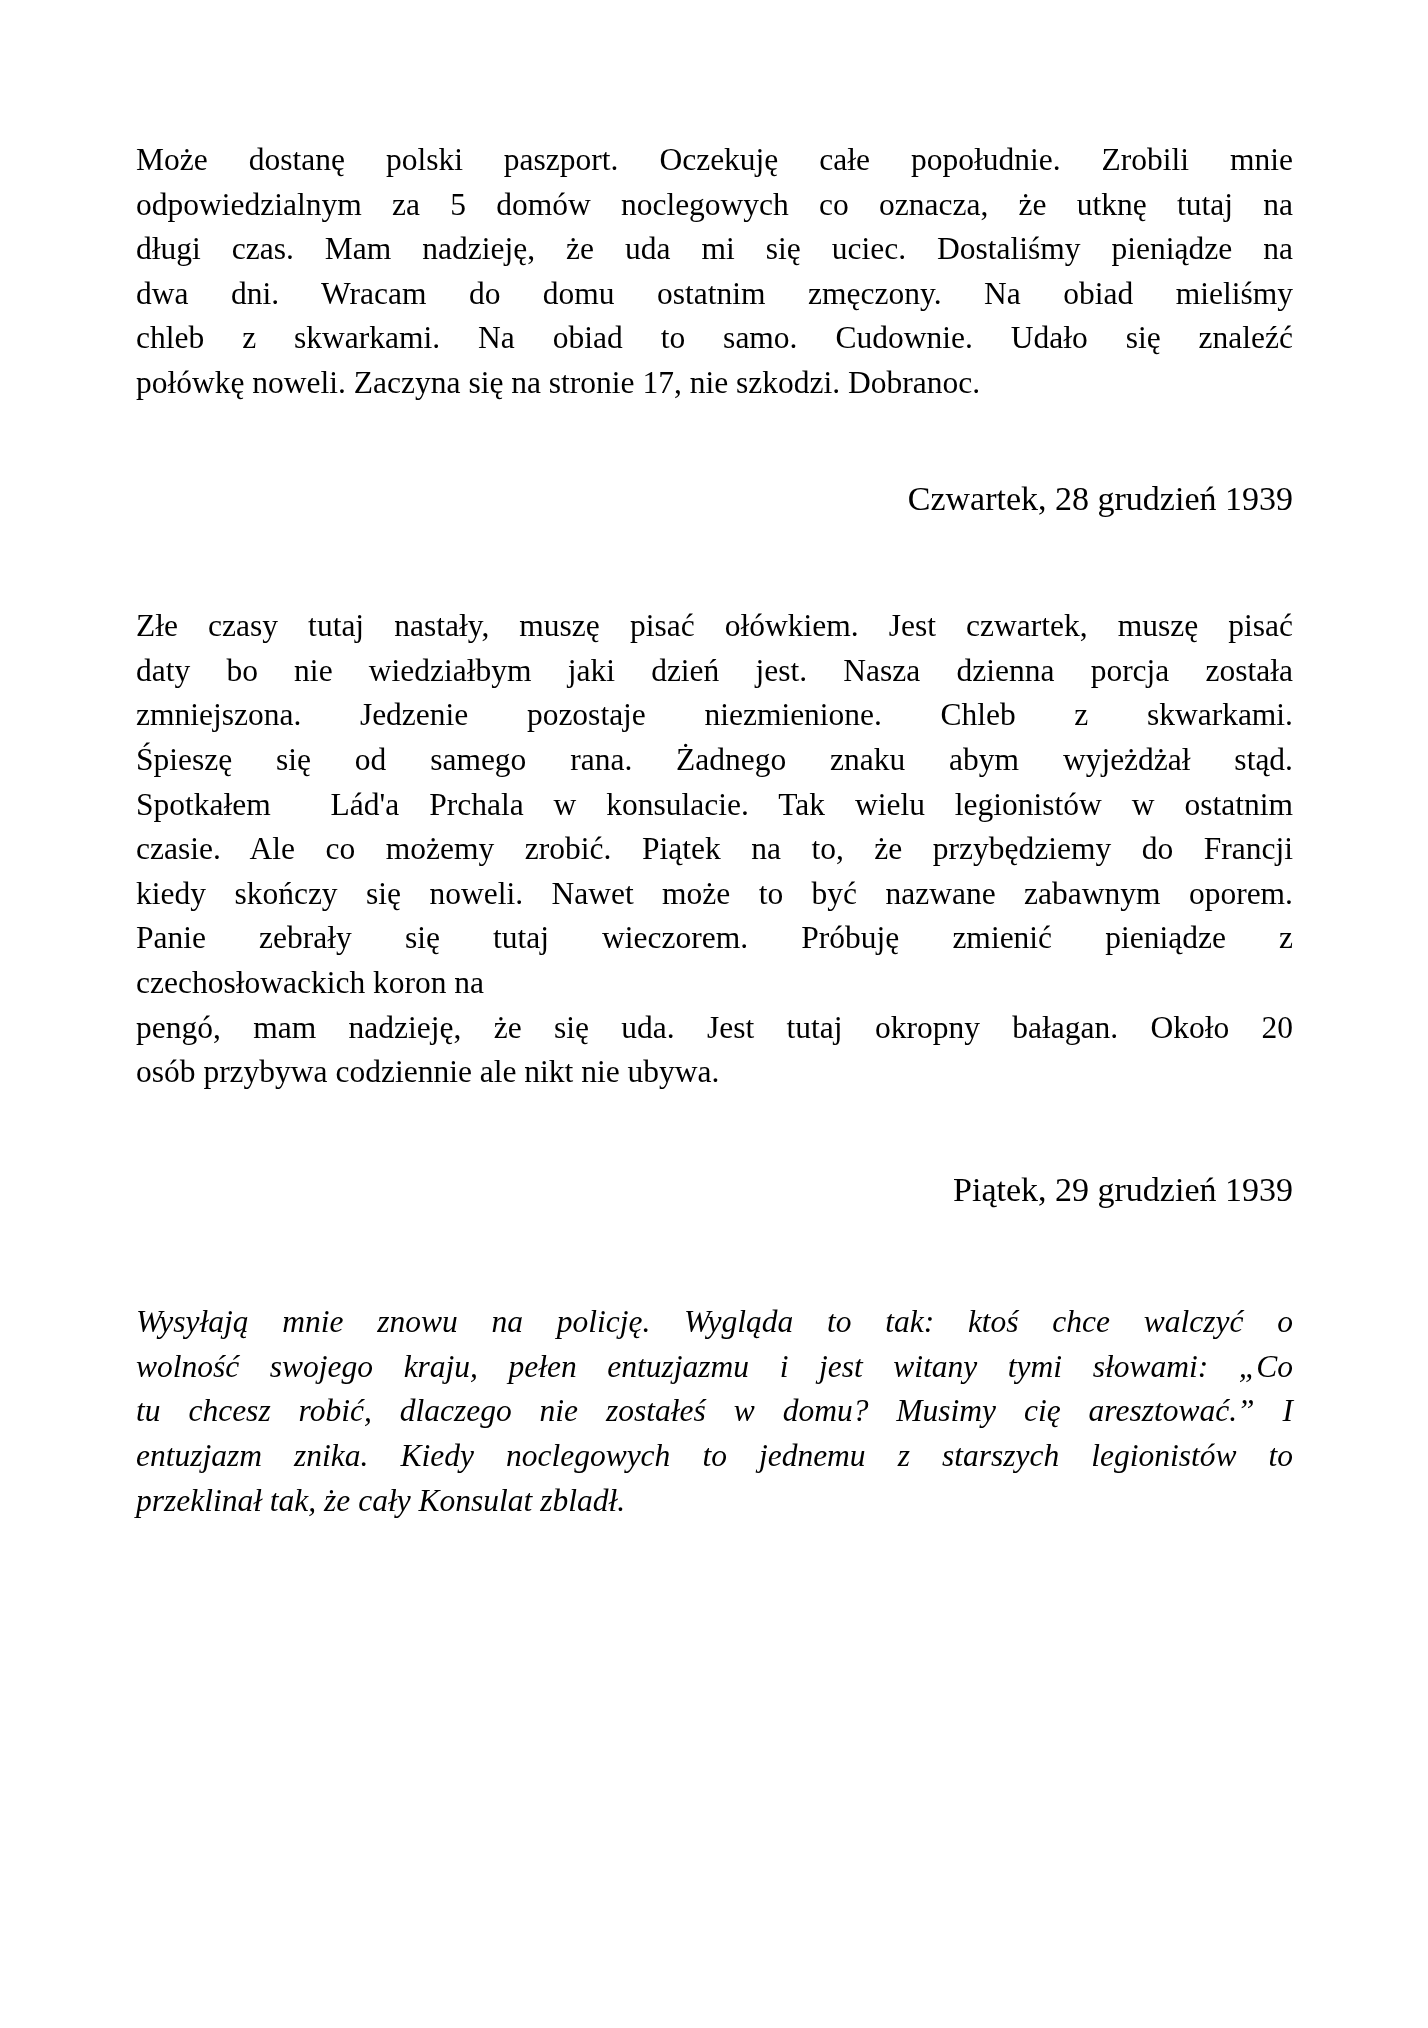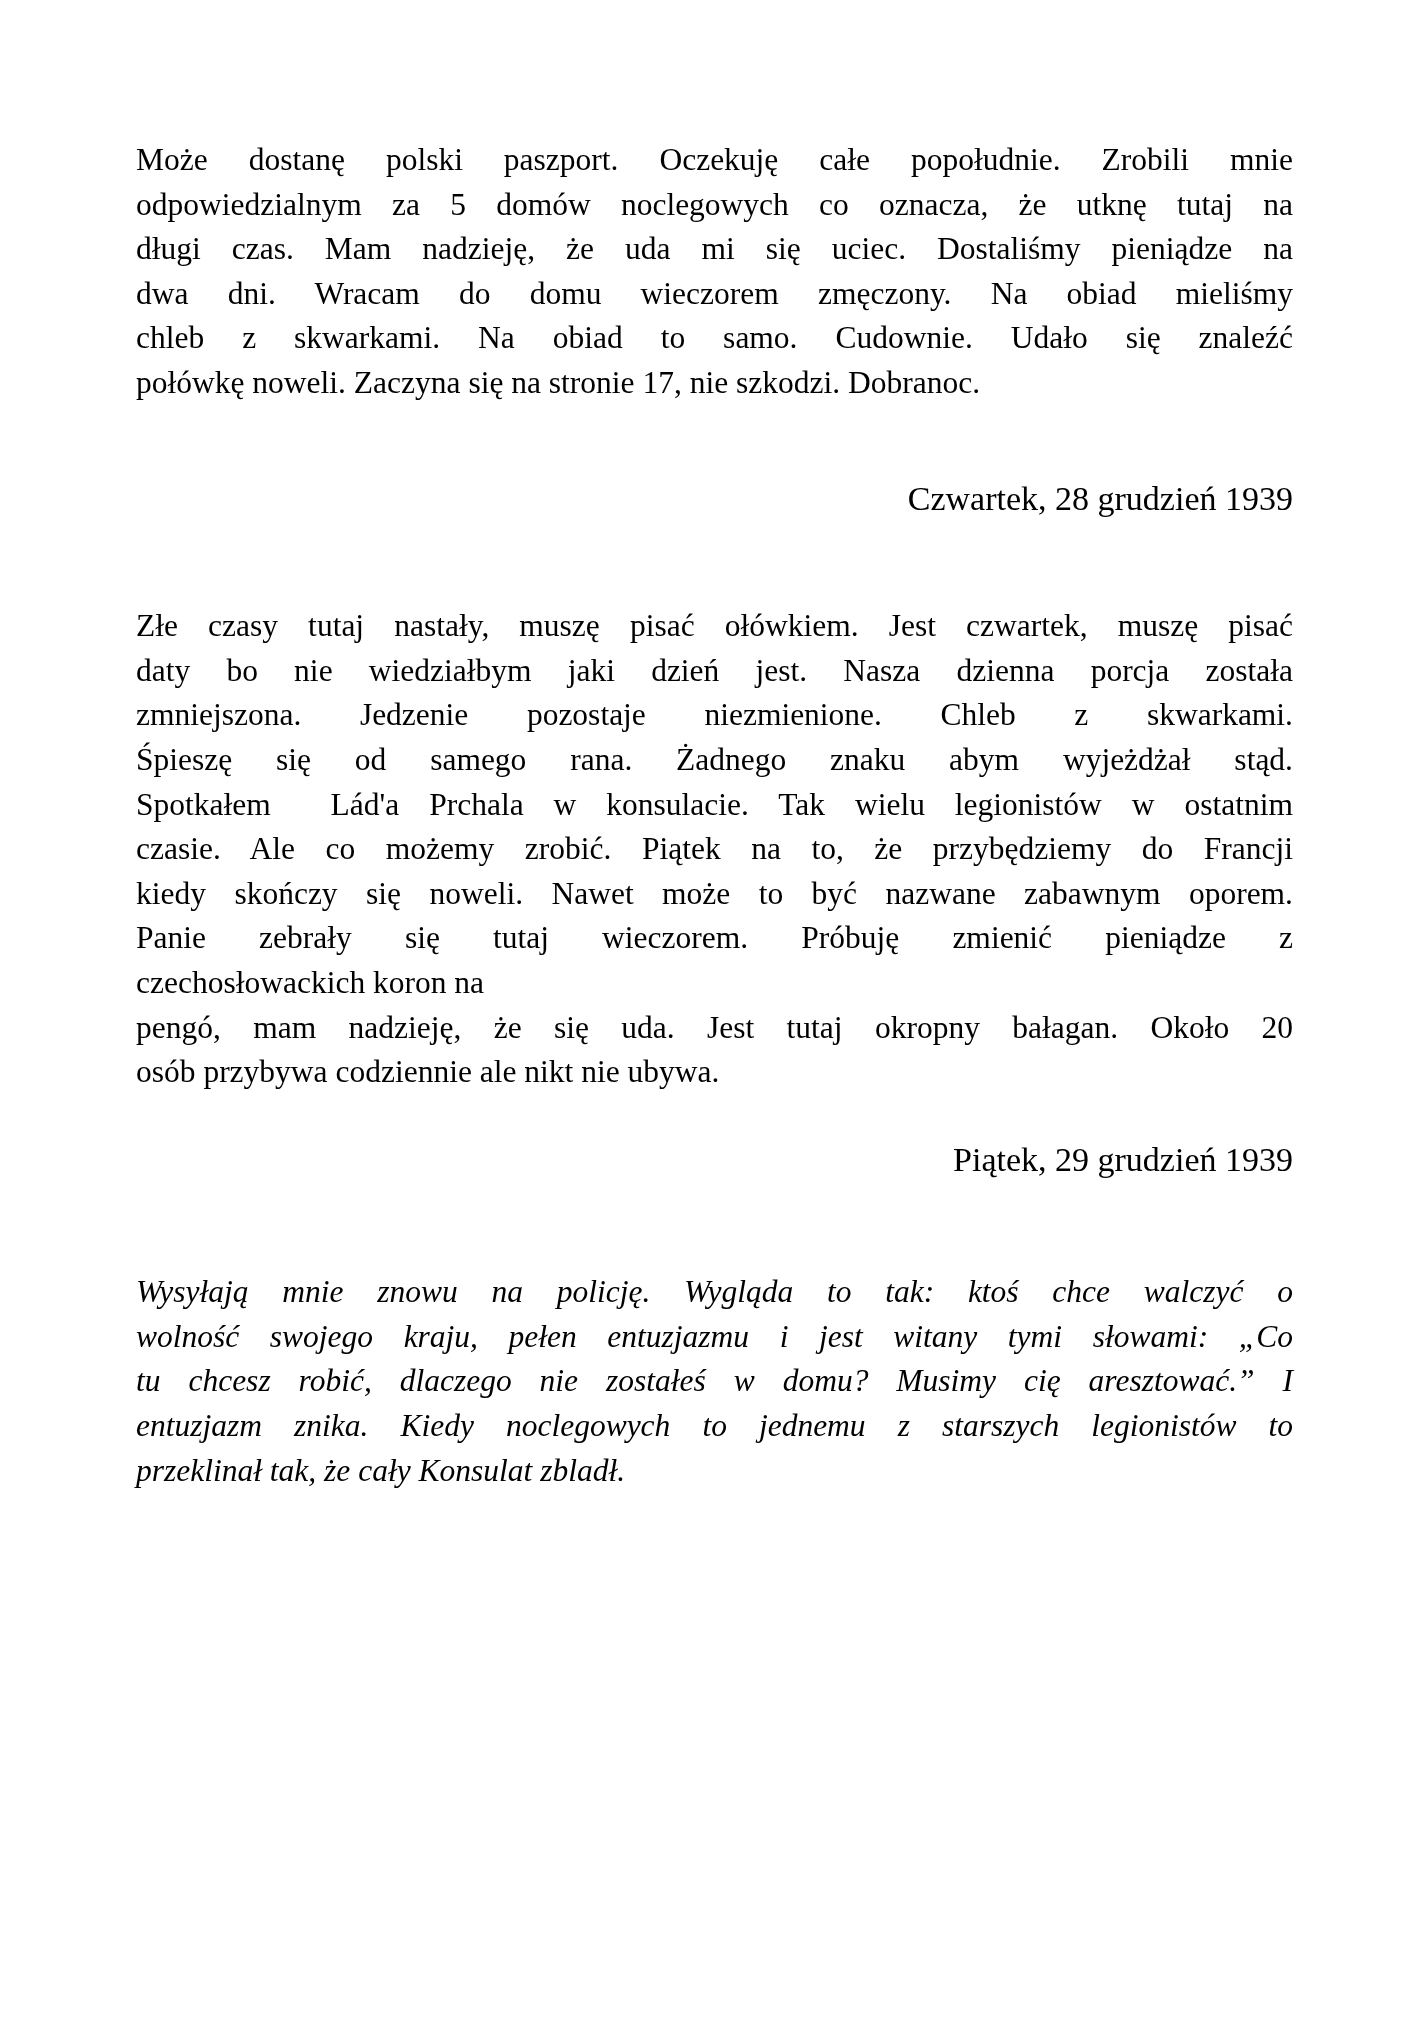--- a/index.html
+++ b/index.html
@@ -37,34 +37,34 @@
     text-justify: inter-word;
   }
   .date-line {
     display: block;
     font-size: 34px;
     line-height: 44.6px;
     text-align: right;
   }
   .gap-date-1 { margin-top: 71px; }
   .gap-para-2 { margin-top: 83px; }
-  .gap-date-2 { margin-top: 43px; text-align: right; }
+  .gap-date-2 { margin-top: 73px; text-align: right; }
   .gap-para-3 { margin-top: 88px; font-style: italic; }
 </style>
 </head>
 <body>
 
 <div class="page">
   <div class="doc">
 
     <div class="paragraph">
         <div class="line justified">Może dostanę polski paszport. Oczekuję całe popołudnie. Zrobili mnie</div>
         <div class="line justified">odpowiedzialnym za 5 domów noclegowych co oznacza, że utknę tutaj na</div>
         <div class="line justified">długi czas. Mam nadzieję, że uda mi się uciec. Dostaliśmy pieniądze na</div>
-        <div class="line justified">dwa dni. Wracam do domu wieczorem zmęczony. Na obiad mieliśmy</div>
+        <div class="line justified">dwa dni. Wracam do domu ostatnim zmęczony. Na obiad mieliśmy</div>
         <div class="line justified">chleb z skwarkami. Na obiad to samo. Cudownie. Udało się znaleźć</div>
         <div class="line">połówkę noweli. Zaczyna się na stronie 17, nie szkodzi. Dobranoc.</div>
       </div>
 
     <div class="date-line gap-date-1">Czwartek, 28 grudzień 1939</div>
 
     <div class="paragraph gap-para-2">
         <div class="line justified">Złe czasy tutaj nastały, muszę pisać ołówkiem. Jest czwartek, muszę pisać</div>
         <div class="line justified">daty bo nie wiedziałbym jaki dzień jest. Nasza dzienna porcja została</div>
         <div class="line justified">zmniejszona. Jedzenie pozostaje niezmienione. Chleb z skwarkami.</div>

